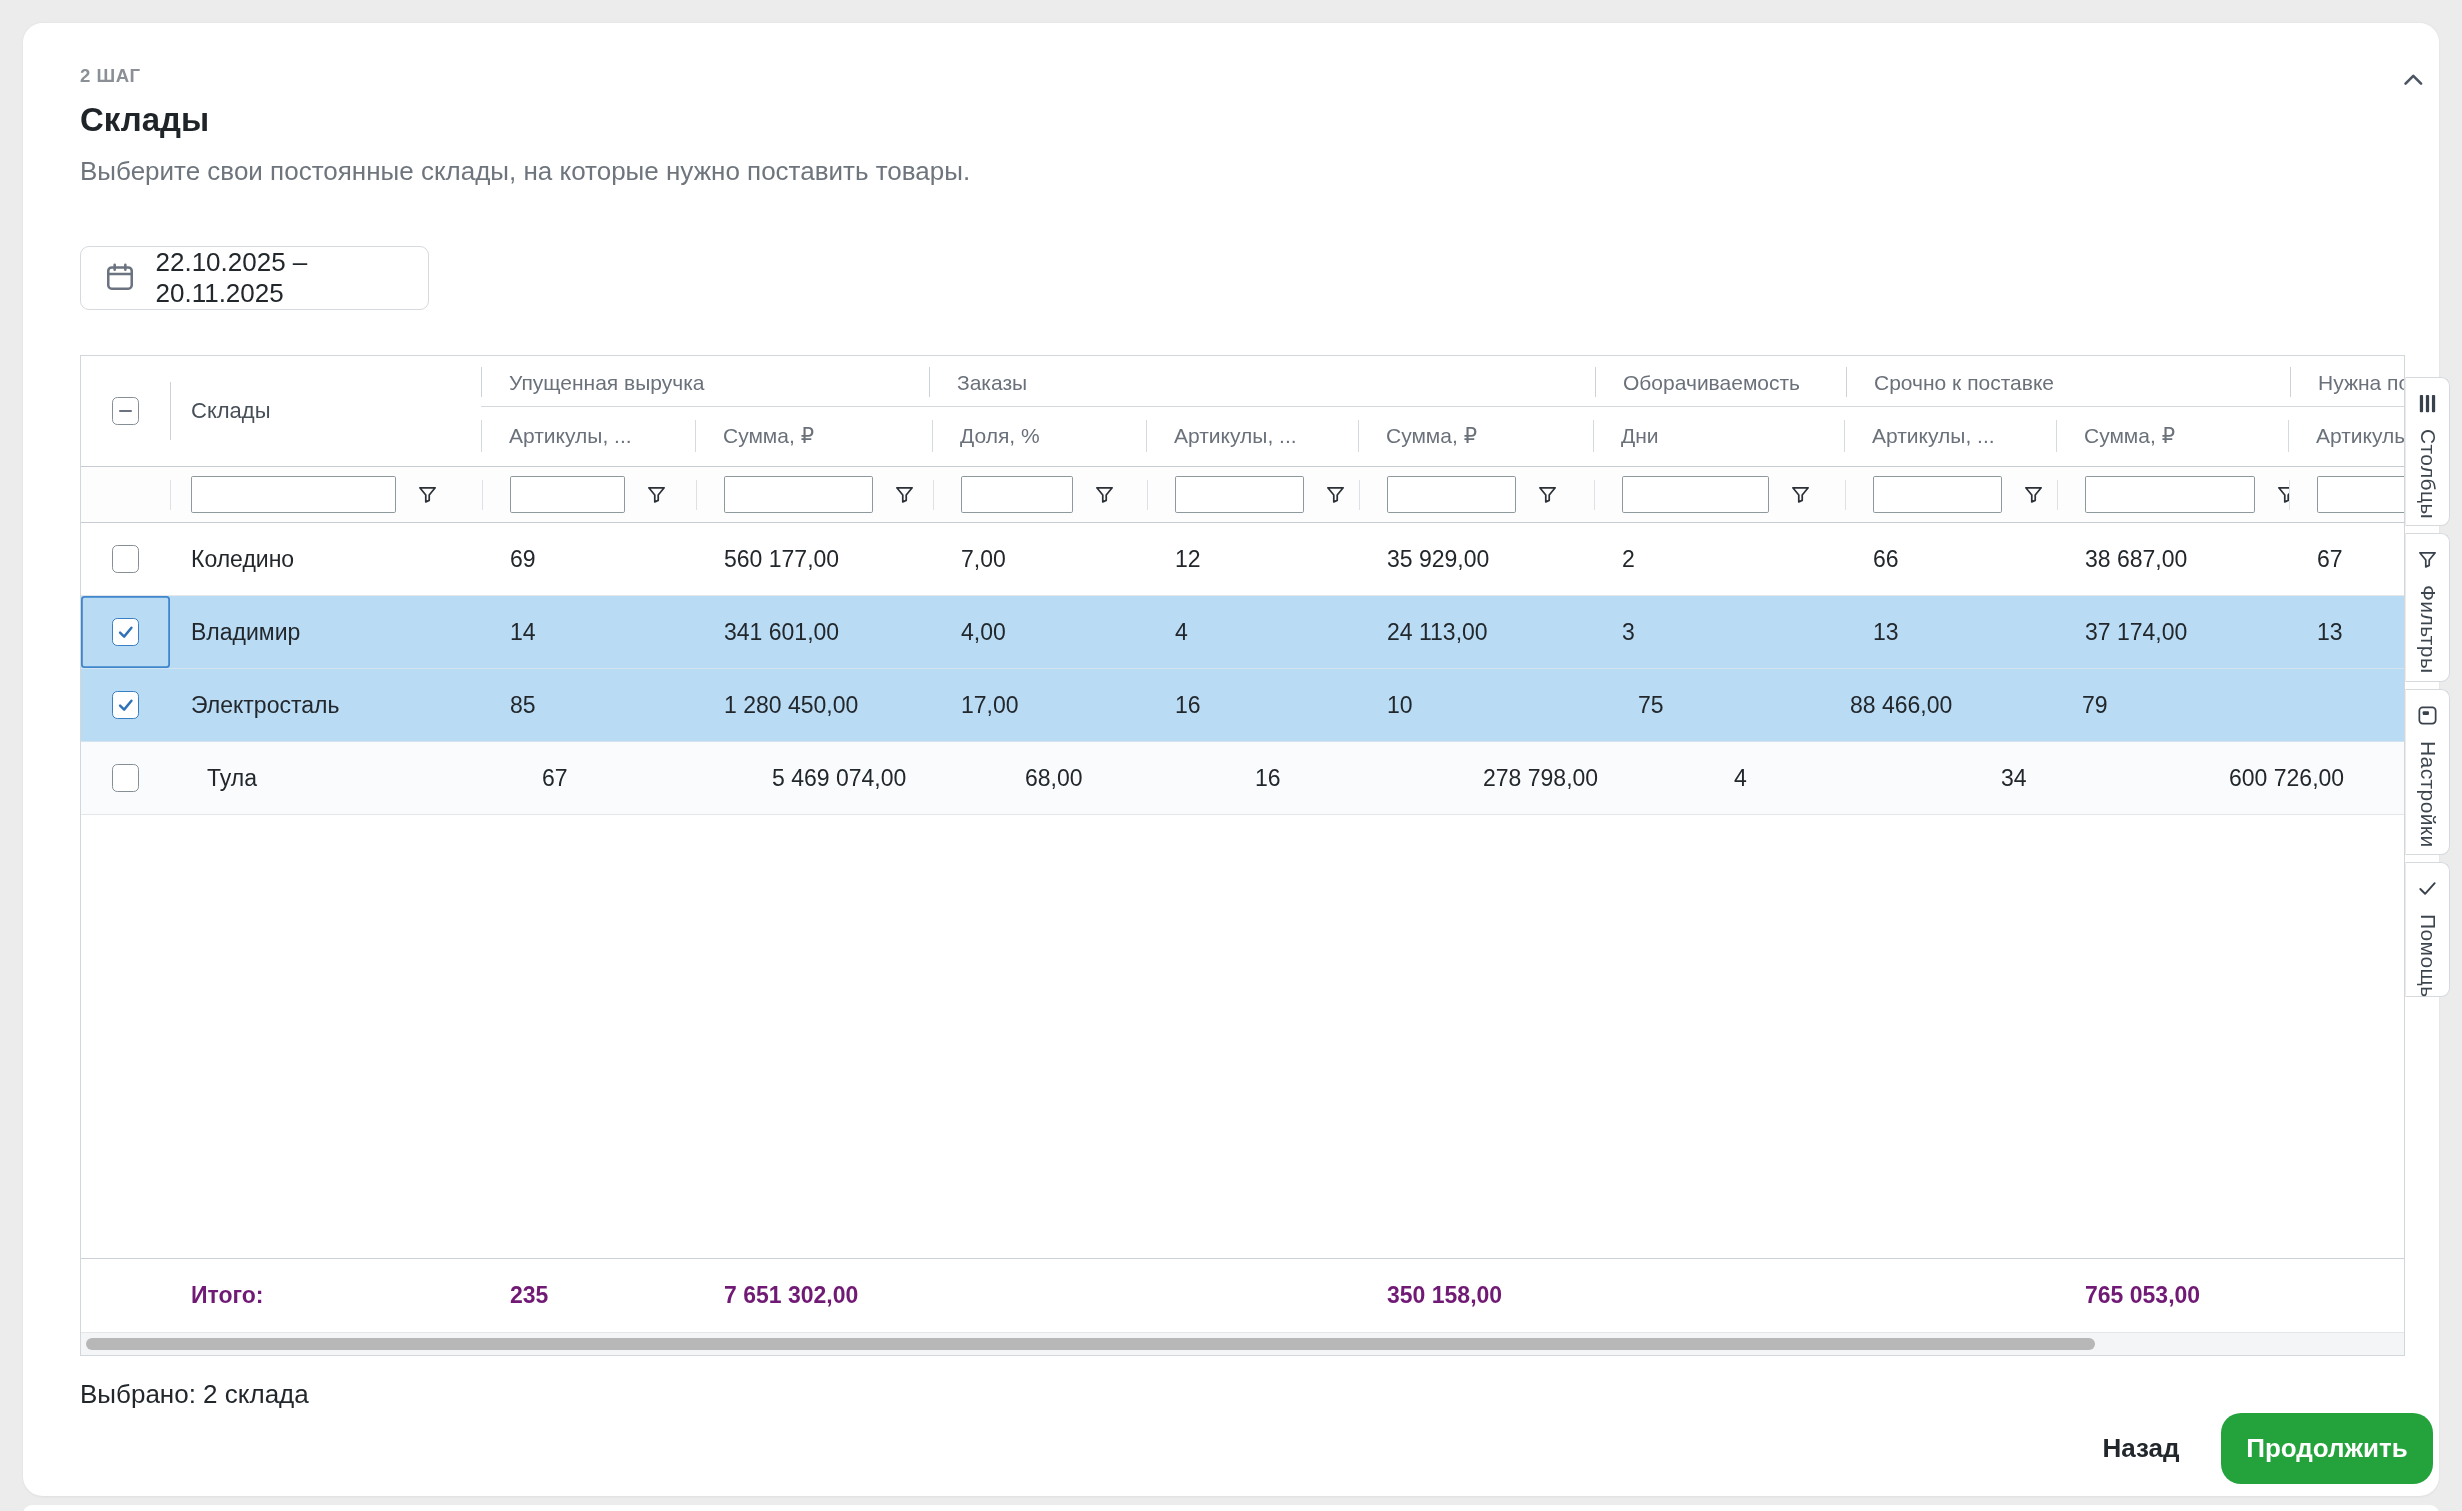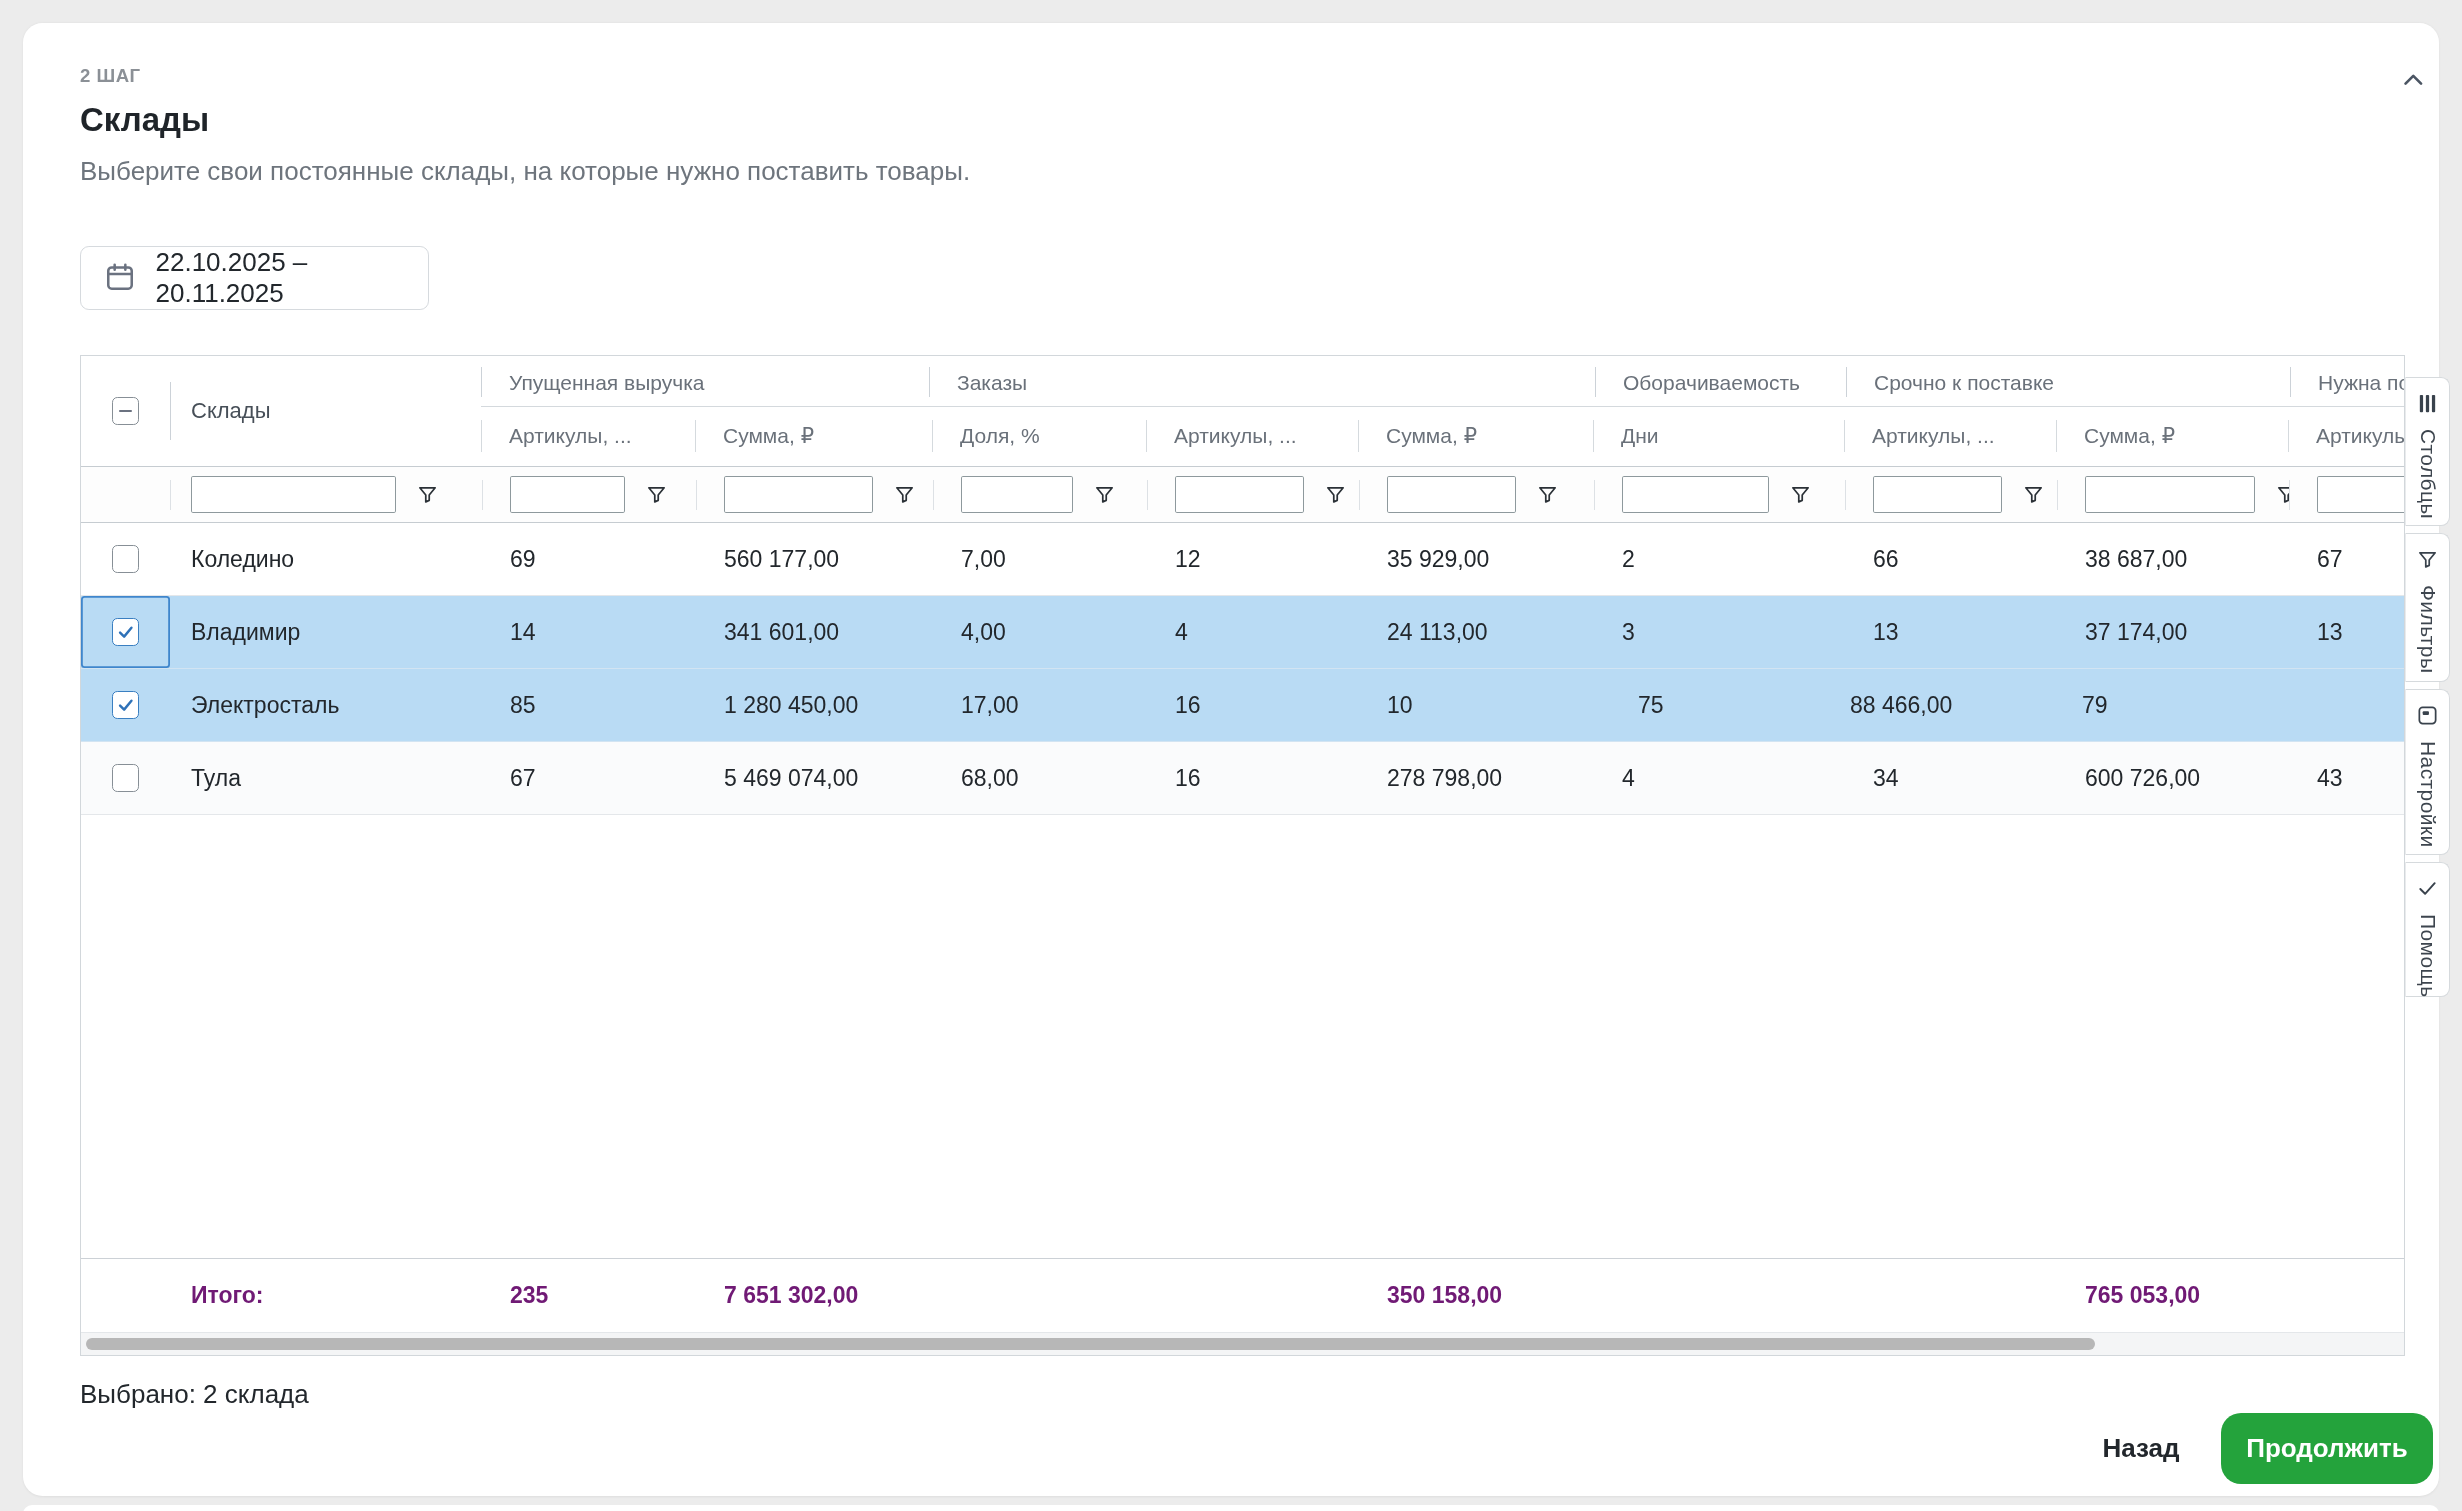--- a/index.html
+++ b/index.html
@@ -73,21 +73,21 @@
   }
   .fi-c2{width:205px; margin-left:21px;} .fi-c3{width:115px; margin-left:28px;}
   .fi-c4{width:149px; margin-left:28px;} .fi-c5{width:112px; margin-left:28px;}
   .fi-c6{width:129px; margin-left:28px;} .fi-c7{width:129px; margin-left:28px;}
   .fi-c8{width:147px; margin-left:28px;} .fi-c9{width:129px; margin-left:28px;}
   .fi-c10{width:170px; margin-left:28px;} .fi-c11{width:135px; margin-left:28px;}
   .funnel{ margin-left:19.5px; display:flex; align-items:center; cursor:pointer; flex-shrink:0;}
   
   .drow{ height:73px; display:flex; flex-shrink:0; font-size:23px; color:#22272c;
     border-bottom:0.9px solid #e4e7ea; background:#fff; cursor:pointer;}
-  .drow.alt{ background:#fafbfc; }
+  .drow.alt{ background:#fafbfc;gap:16px; }
   .drow.selected{ background:#b9dbf4; border-bottom:0.9px solid #d2e4f2; }
   .cbx{ width:27.4px; height:27.4px; border:1.8px solid #878f96; border-radius:5.3px; background:#fff;
     display:flex; align-items:center; justify-content:center; cursor:pointer; flex-shrink:0;}
   .cbx.checked{ border-color:#3a7fc1; }
   .cbx .dash{ width:13.3px; height:2.7px; background:#6b7280; border-radius:0.9px;}
   .cbcell{ justify-content:center; }
   .focus-cell{ box-shadow:inset 0 0 0 1.8px #3f86cc; border-radius:3.5px; }
   .filler{ flex:1; background:#fff; }
   
   .totals{ height:74px; display:flex; flex-shrink:0; border-top:0.9px solid #ccd1d6;

